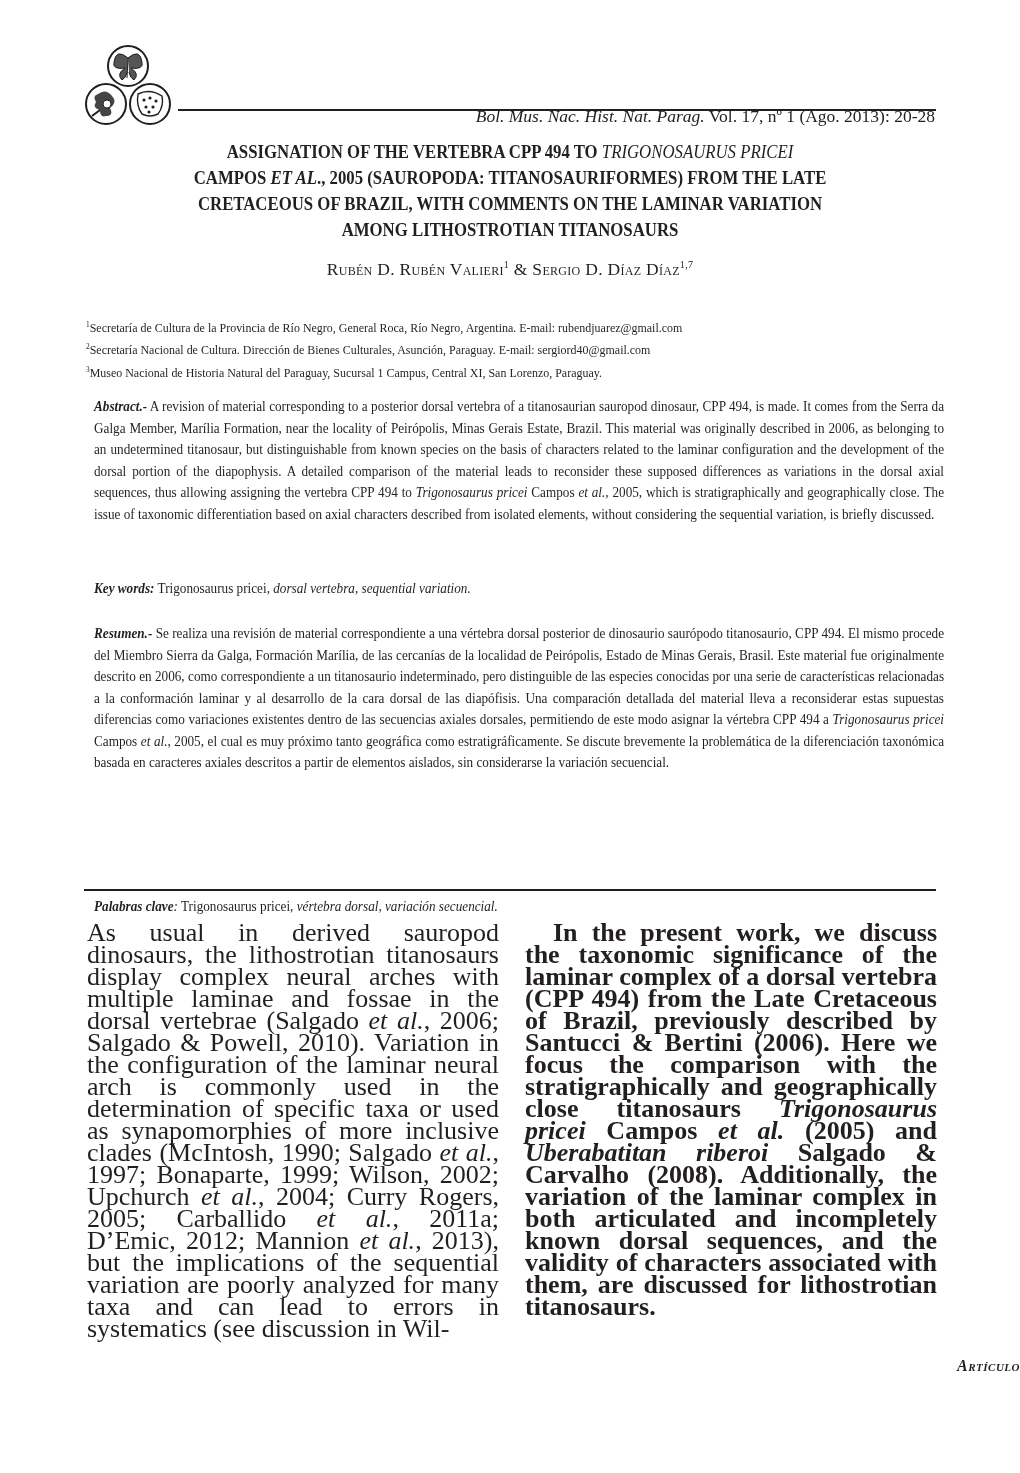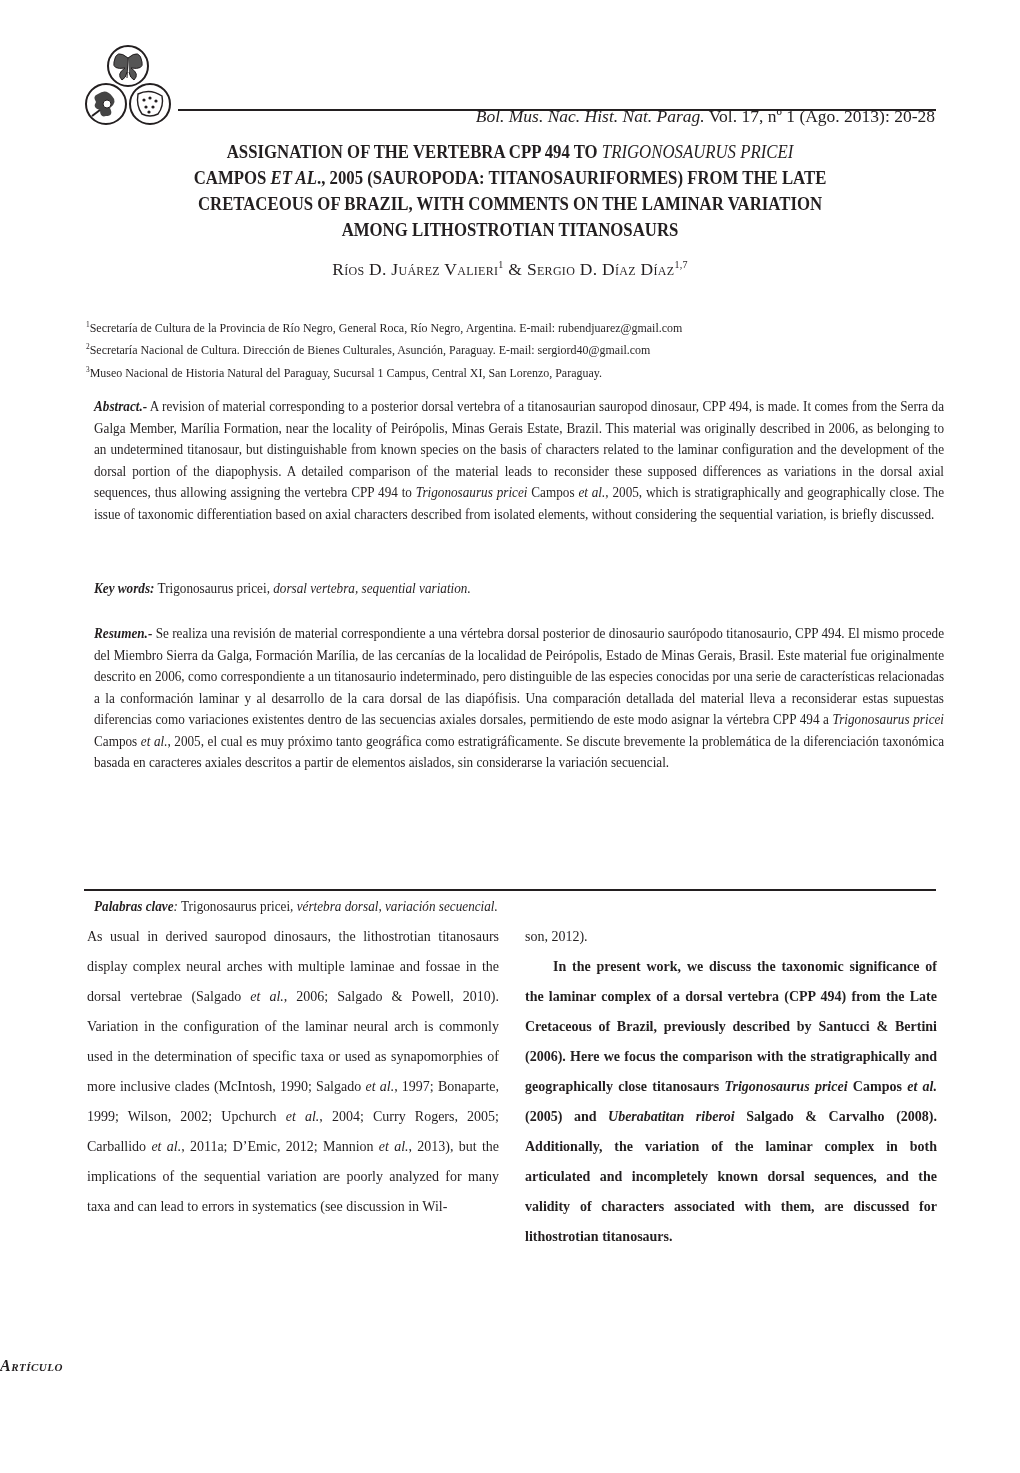--- a/index.html
+++ b/index.html
@@ -15,27 +15,27 @@
   .affils { position: absolute; left: 86px; top: 315px; font-size: 13px; line-height: 19px; transform: scaleX(0.92); transform-origin: left top; width: 900px; }
   .affils sup { font-size: 8px; }
   .block { position: absolute; left: 86px; width: 850px; font-size: 14.2px; line-height: 21.5px; text-align: justify; margin-left: 8px; }
   .block .inner { transform: scaleX(0.93); transform-origin: left top; width: 914px; }
   .lbl { font-weight: bold; font-style: italic; }
   .abstract { top: 396px; }
   .keywords { top: 578px; }
   .resumen { top: 623px; }
   .palabras { top: 896px; }
   .rule { position: absolute; left: 84px; top: 889px; width: 852px; height: 2px; background: #231f20; }
-  .col { position: absolute; top: 922px; width: 412px; font-size: 14px; line-height: 30px; text-align: justify; }
+  .col { position: absolute; top: 922px; width: 412px; font-size: 26px; line-height: 22px; text-align: justify; }
   .col p { margin: 0; }
   .col-left { left: 87px; }
   .col-right { left: 525px; }
   .indent { text-indent: 28px; font-weight: bold; }
   .col i { font-style: italic; }
-  .footer { position: absolute; left: 0; width: 1020px; top: 1357px; text-align: left; font-style: italic; font-weight: bold; font-variant: small-caps; font-size: 16px; letter-spacing: 0.5px; }
+  .footer { position: absolute; left: 0; width: 1020px; top: 1357px; text-align: right; font-style: italic; font-weight: bold; font-variant: small-caps; font-size: 16px; letter-spacing: 0.5px; }
 </style>
 </head>
 <body>
 
 <div class="logo">
   <svg width="100" height="84" viewBox="0 0 100 84">
     <g>
       <circle cx="50" cy="22" r="20" fill="#fff" stroke="#231f20" stroke-width="2"></circle>
       <path d="M50 14 L49 34 M50 14 Q38 4 36 18 Q34 26 47 24 Q38 30 44 36 Q48 34 49 28 M50 14 Q62 4 64 18 Q66 26 53 24 Q62 30 56 36 Q52 34 51 28" fill="#555" stroke="#231f20" stroke-width="1"></path>
     </g>
@@ -65,21 +65,21 @@
 <div class="title">
   <div class="title-inner">
     <div><span>ASSIGNATION OF THE VERTEBRA CPP 494 TO </span><i style="font-weight:normal">TRIGONOSAURUS PRICEI</i></div>
     <div><span>CAMPOS </span><i>ET AL</i><span>., 2005 (SAUROPODA: TITANOSAURIFORMES) FROM THE LATE</span></div>
     <div>CRETACEOUS OF BRAZIL, WITH COMMENTS ON THE LAMINAR VARIATION</div>
     <div>AMONG LITHOSTROTIAN TITANOSAURS</div>
   </div>
 </div>
 
 <div class="authors">
-  <span>Ríos D. Juárez Valieri</span><sup>1</sup><span> &amp; </span><span>Sergio D. Díaz Díaz</span><sup>1,7</sup>
+  <span>Rubén D. Rubén Valieri</span><sup>1</sup><span> &amp; </span><span>Sergio D. Díaz Díaz</span><sup>1,7</sup>
 </div>
 
 <div class="affils">
   <div><sup>1</sup><span>Secretaría de Cultura de la Provincia de Río Negro, General Roca, Río Negro, Argentina. E-mail: rubendjuarez@gmail.com</span></div>
   <div><sup>2</sup><span>Secretaría Nacional de Cultura. Dirección de Bienes Culturales, Asunción, Paraguay. E-mail: sergiord40@gmail.com</span></div>
   <div><sup>3</sup><span>Museo Nacional de Historia Natural del Paraguay, Sucursal 1 Campus, Central XI, San Lorenzo, Paraguay.</span></div>
 </div>
 
 <div class="block abstract">
     <div class="inner">
@@ -105,17 +105,16 @@
 </div>
   </div>
 
 <div class="rule"></div>
 
 <div class="col col-left">
   <p><span>As usual in derived sauropod dinosaurs, the lithostrotian titanosaurs display complex neural arches with multiple laminae and fossae in the dorsal vertebrae (Salgado </span><i>et al.</i><span>, 2006; Salgado &amp; Powell, 2010). Variation in the configuration of the laminar neural arch is commonly used in the determination of specific taxa or used as synapomorphies of more inclusive clades (McIntosh, 1990; Salgado </span><i>et al.</i><span>, 1997; Bonaparte, 1999; Wilson, 2002; Upchurch </span><i>et al.</i><span>, 2004; Curry Rogers, 2005; Carballido </span><i>et al.</i><span>, 2011a; D’Emic, 2012; Mannion </span><i>et al.</i><span>, 2013), but the implications of the sequential variation are poorly analyzed for many taxa and can lead to errors in systematics (see discussion in Wil-</span></p>
 </div>
 
 <div class="col col-right">
-  <p>son, 2012).</p>
   <p class="indent"><span>In the present work, we discuss the taxonomic significance of the laminar complex of a dorsal vertebra (CPP 494) from the Late Cretaceous of Brazil, previously described by Santucci &amp; Bertini (2006). Here we focus the comparison with the stratigraphically and geographically close titanosaurs </span><i>Trigonosaurus pricei</i><span> Campos </span><i>et al.</i><span> (2005) and </span><i>Uberabatitan riberoi</i><span> Salgado &amp; Carvalho (2008). Additionally, the variation of the laminar complex in both articulated and incompletely known dorsal sequences, and the validity of characters associated with them, are discussed for lithostrotian titanosaurs.</span></p>
 </div>
 
 <div class="footer">Artículo</div>
 
 </body></html>

